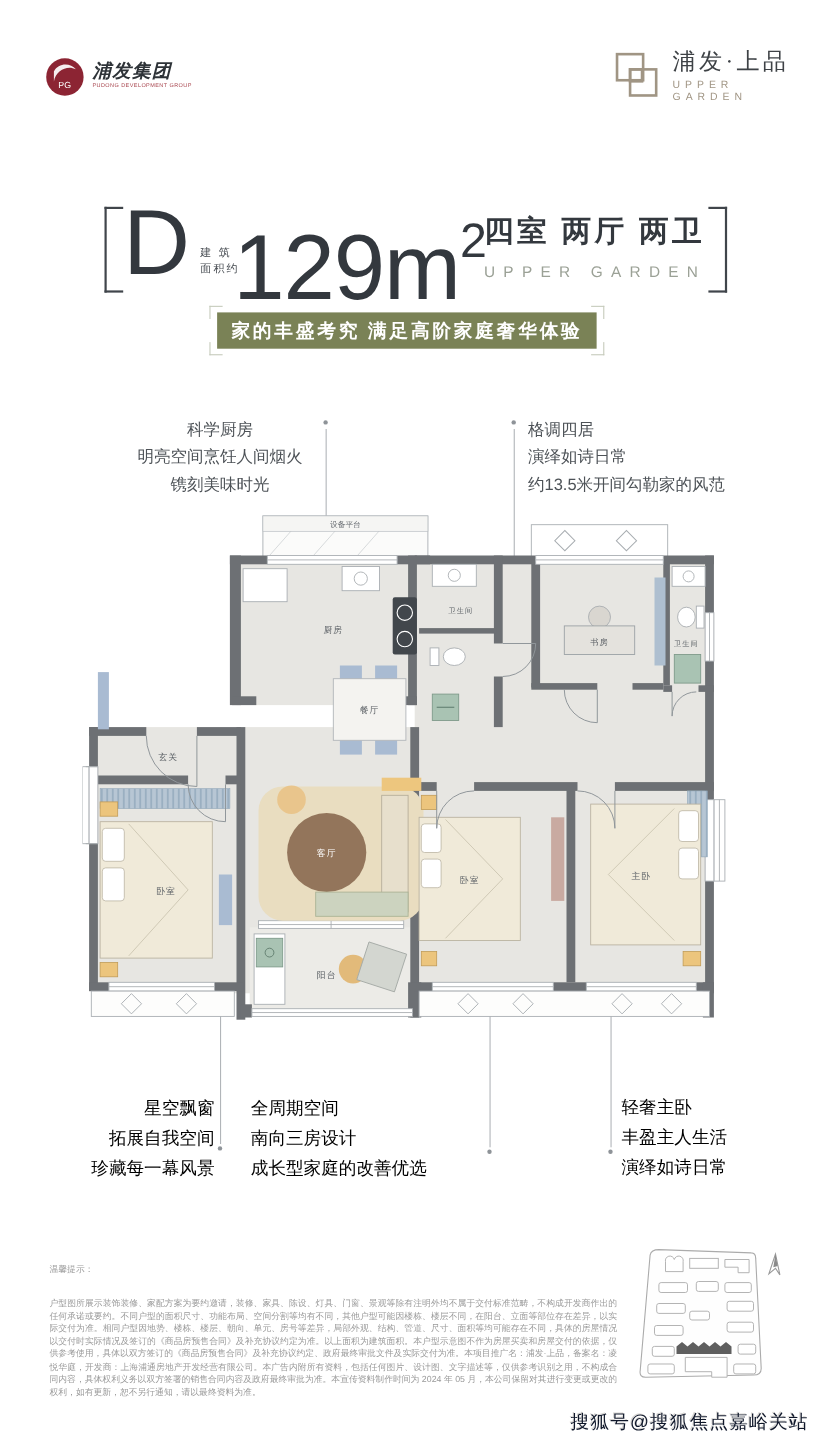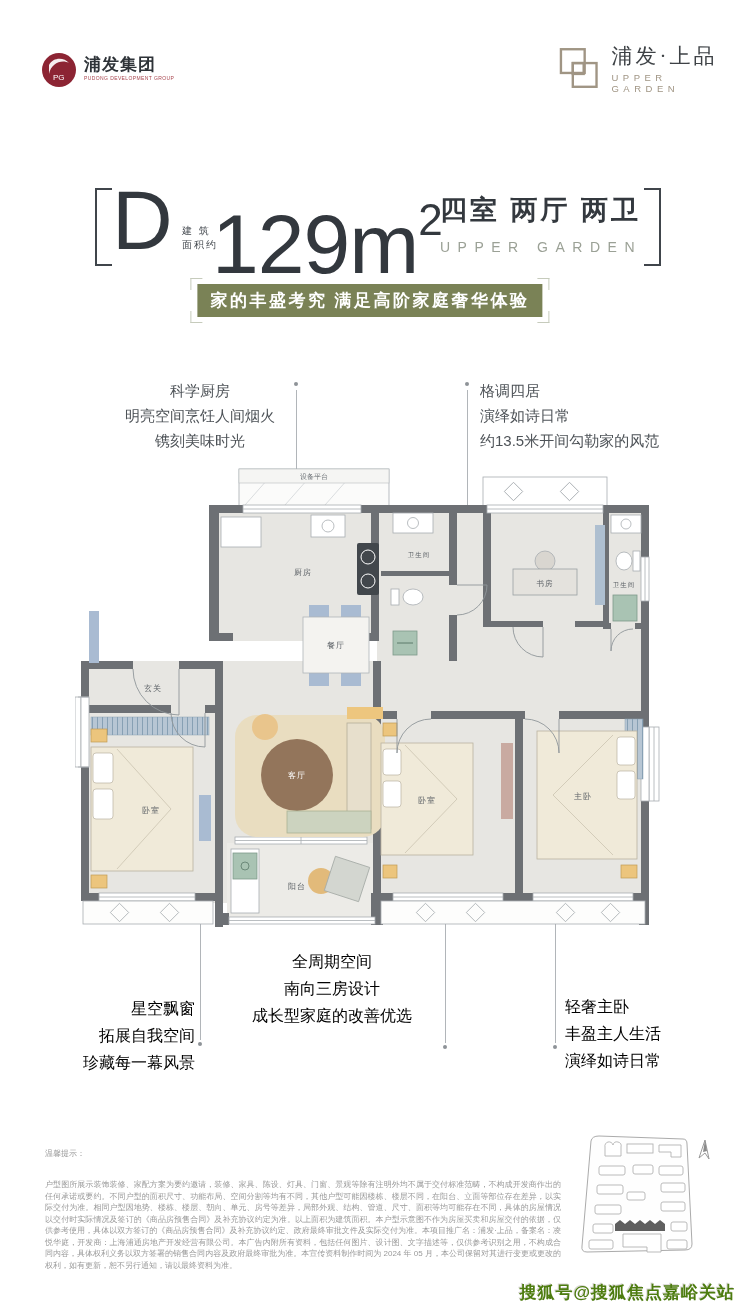--- a/index.html
+++ b/index.html
@@ -1,20 +1,20 @@
 <!DOCTYPE html>
 <html><head>
 <meta charset="utf-8">
 <style>
   html,body{margin:0;padding:0;background:#fff;}
   #page{position:relative;width:740px;height:1309px;background:#fff;overflow:hidden;
         font-family:"Liberation Sans","DejaVu Sans",sans-serif;color:#3a3f45;}
   .abs{position:absolute;}
   
-  .glogo-text{font-size:17px;font-weight:bold;color:#2e3338;letter-spacing:1px;line-height:18px;}
+  .glogo-text{font-size:17px;font-weight:bold;color:#2e3338;letter-spacing:1px;line-height:18px;font-style:italic;}
   .glogo-sub{font-size:5px;color:#a8454e;letter-spacing:.4px;margin-top:1px;}
   .blogo-cn{font-family:"Liberation Serif","DejaVu Serif",serif;font-size:21px;color:#3e4246;letter-spacing:3px;line-height:24px;}
   .blogo-en{font-size:9.5px;color:#a09584;letter-spacing:4.5px;margin-top:4px;}
   
   .bk-l{left:95px;top:188px;width:15px;height:74px;border-left:2px solid #40454b;border-top:2px solid #40454b;border-bottom:2px solid #40454b;}
   .bk-r{left:644px;top:188px;width:15px;height:74px;border-right:2px solid #40454b;border-top:2px solid #40454b;border-bottom:2px solid #40454b;}
   .t-big{font-size:84px;font-weight:500;color:#33383e;line-height:84px;letter-spacing:-1px;}
   .t-small{font-size:10px;color:#454a50;line-height:14px;letter-spacing:2px;}
   .t-rooms{font-size:27px;font-weight:bold;color:#33383e;letter-spacing:3px;}
   .t-rooms-en{font-size:14px;color:#9ba196;letter-spacing:7.5px;margin-top:11px;}
@@ -29,21 +29,21 @@
   .bk.br{right:-7px;bottom:-6px;border-bottom-width:1.5px;border-right-width:1.5px;}
   
   .co{font-size:15px;line-height:25px;color:#4d5257;}
   .co2{font-size:16px;line-height:27px;color:#000000;}
   .lead{background:#b1b5b9;width:1px;}
   .dot{width:4px;height:4px;border-radius:50%;background:#8e9398;}
   
   .disc{font-size:8px;line-height:11.5px;color:#9a9a9a;text-align:justify;}
   .disc-t{font-size:8px;color:#9a9a9a;margin-bottom:20px;}
   
-  .wm{right:5px;top:1281px;font-size:17px;font-weight:bold;color:#4d7c0f;letter-spacing:1px;
+  .wm{right:5px;top:1281px;font-size:17px;font-weight:normal;color:#0f172a;letter-spacing:1px;
       text-shadow:1px 1px 0 #ffffff,-1px -1px 0 #d8d6d3;}
   svg text{font-family:"Liberation Sans","DejaVu Sans",sans-serif;}
 </style>
 </head>
 <body>
 
 <div id="page">
 
   <div class="abs" style="left:40px;top:50px;display:flex;align-items:flex-start;">
     <svg width="38" height="42" viewBox="0 0 38 42">
@@ -310,21 +310,21 @@
       <text x="508" y="334">主卧</text>
       <text x="222" y="424">阳台</text>
     </g>
   </svg>
 
   <div class="abs co2" style="left:45px;top:995px;width:150px;text-align:right;">
     <div>星空飘窗</div>
     <div>拓展自我空间</div>
     <div>珍藏每一幕风景</div>
   </div>
-  <div class="abs co2" style="left:228px;top:948px;width:208px;text-align:center;">
+  <div class="abs co2" style="left:228px;top:995px;width:208px;text-align:left;">
     <div>全周期空间</div>
     <div>南向三房设计</div>
     <div>成长型家庭的改善优选</div>
   </div>
   <div class="abs co2" style="left:565px;top:995px;width:160px;font-family:Liberation Mono, monospace;">
     <div>轻奢主卧</div>
     <div>丰盈主人生活</div>
     <div>演绎如诗日常</div>
   </div>
 

